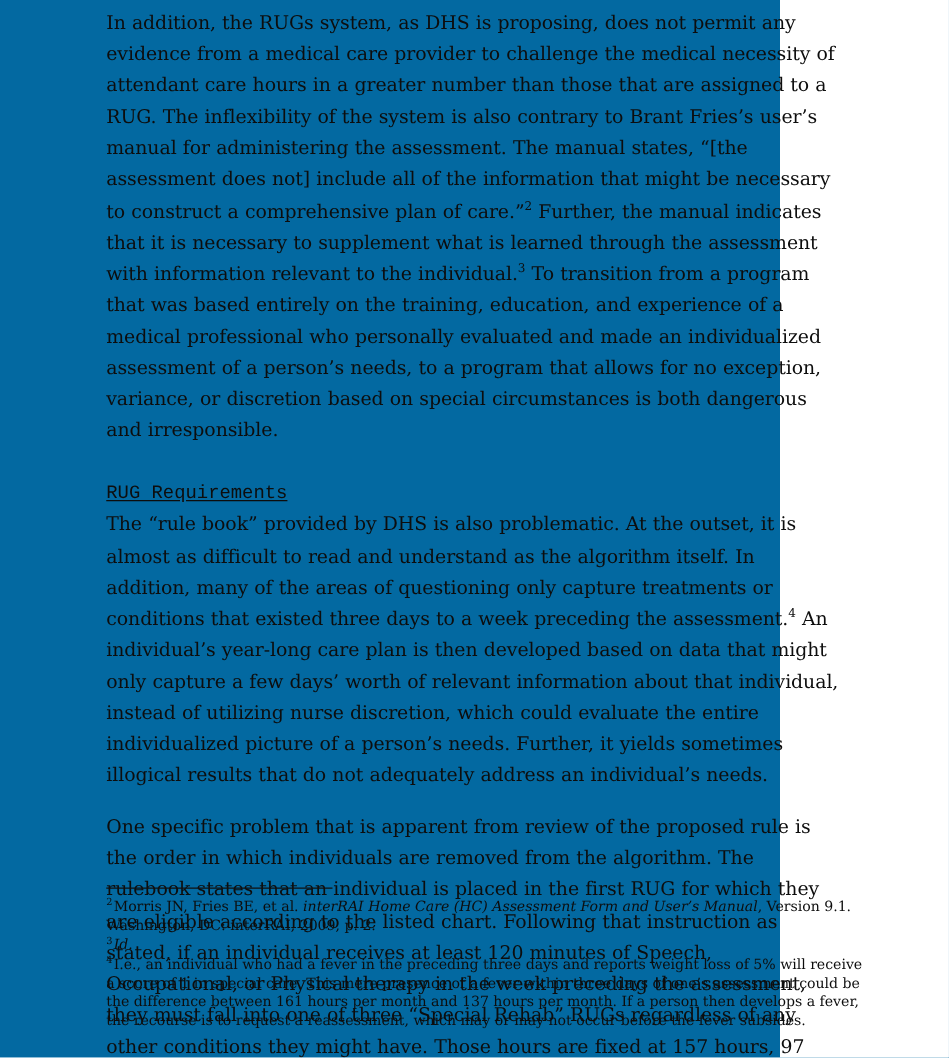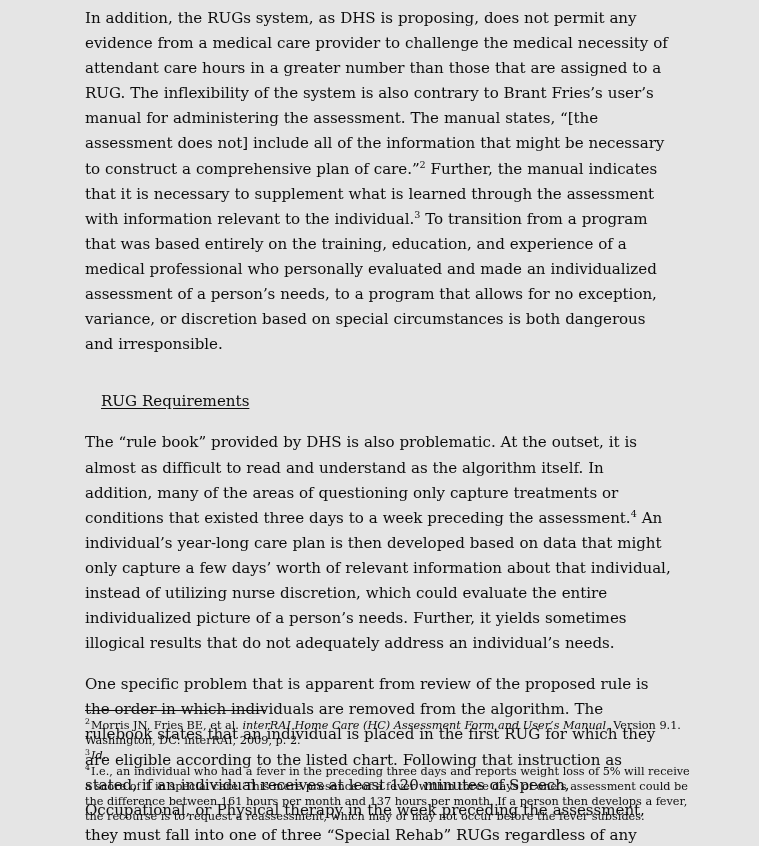--- a/index.html
+++ b/index.html
@@ -11,23 +11,23 @@
     width: 759px;
     height: 846px;
     overflow: hidden;
     font-family: "DejaVu Serif", "Liberation Serif", serif;
     color: #0d0d0d;
     -webkit-font-smoothing: antialiased;
   }
 
   .page {
     position: relative;
-    width: 759px;
+    width: 624px;
     height: 846px;
-    background: #e5e5e5;
+    background: #0369a1;
     box-sizing: border-box;
   }
 
   
   .body-block {
     position: absolute;
     left: 85px;
     top: 6px;
     width: 588px;
   }
@@ -51,21 +51,21 @@
 
   h2.section-heading {
     margin: 16px 0 0 0;
     font-size: 15.1px;
     line-height: 25.1px;
     font-weight: normal;
     text-decoration: underline;
     text-underline-offset: 2px;
     display: inline-block;
   }
-  .heading-wrap { margin: 16px; padding: 0; }
+  .heading-wrap { margin: 0; padding: 0; font-family: Liberation Mono, monospace; }
 
   sup.fn-ref {
     font-size: 9.6px;
     vertical-align: super;
     line-height: 0;
   }
 
   
   .footnote-area {
     position: absolute;

